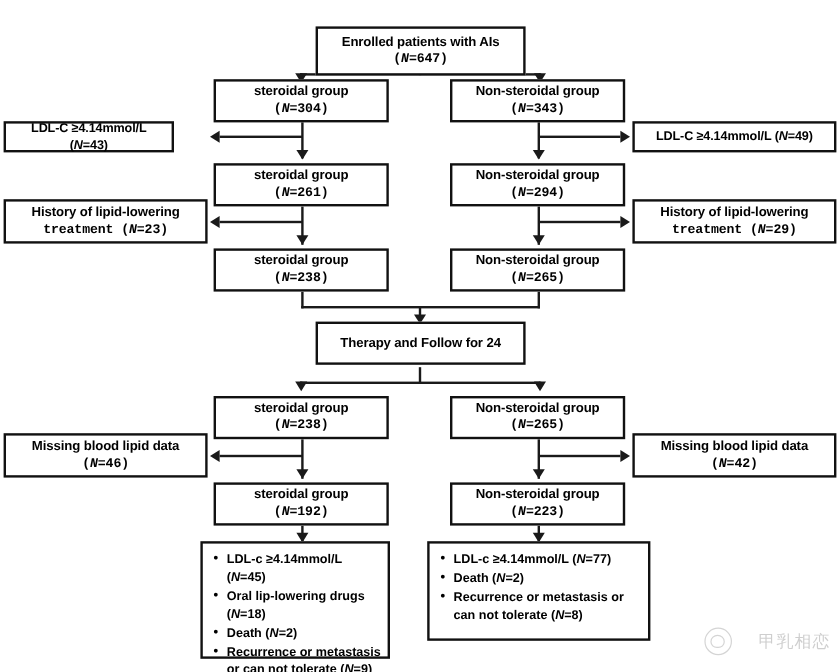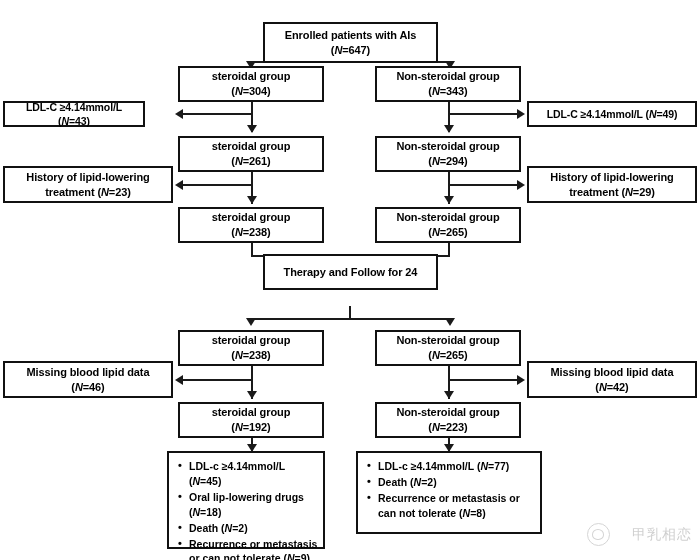--- a/index.html
+++ b/index.html
@@ -29,21 +29,21 @@
     justify-content: center;
     text-align: center;
     font-size: 11px;
     font-weight: 600;
     line-height: 1.35;
     letter-spacing: -0.1px;
     padding: 2px 4px;
     z-index: 3;
   }
   .box .txt { display: block; }
-  .box .l2 { display: block; }
+  .box .l2 { display: block; font-family: Liberation Mono, monospace; }
   .nitalic { font-style: italic; }
 
   
   .listbox {
     position: absolute;
     box-sizing: border-box;
     border: 2px solid #111111;
     background: #ffffff;
     font-size: 10.5px;
     font-weight: 600;
@@ -264,21 +264,21 @@
     </span>
   </div>
 
   <div class="box" style="left:375px; top:207px; width:146px; height:36px;">
     <span>
       <span class="txt">Non-steroidal  group</span>
       <span class="l2">(<span class="nitalic">N</span>=265)</span>
     </span>
   </div>
 
-  <div class="box" style="left:263px; top:254px; width:175px; height:36px;">
+  <div class="box" style="left:263px; top:268px; width:175px; height:36px;">
     <span>
       <span class="txt">Therapy and Follow for 24</span>
     </span>
   </div>
 
   <div class="box" style="left:178px; top:330px; width:146px; height:36px;">
     <span>
       <span class="txt">steroidal group</span>
       <span class="l2">(<span class="nitalic">N</span>=238)</span>
     </span>

